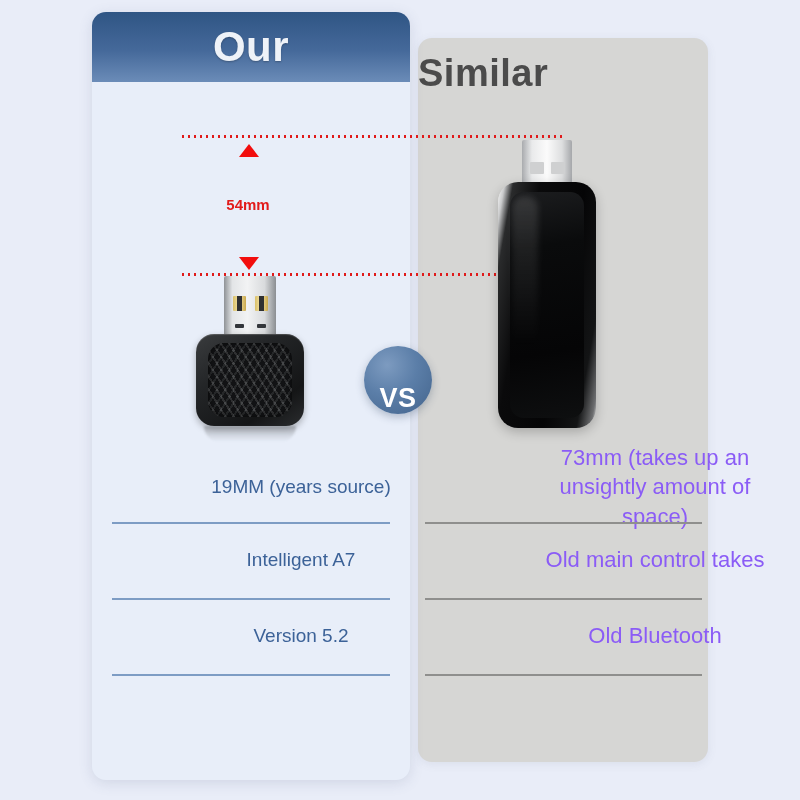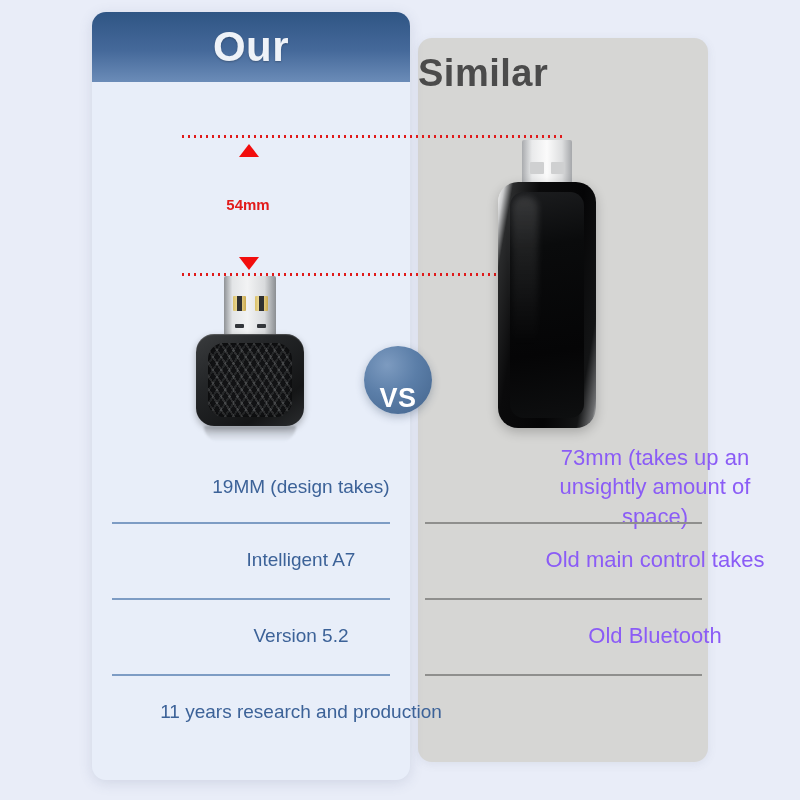--- a/index.html
+++ b/index.html
@@ -224,39 +224,38 @@
     </div>
   </div>
 
   <div class="vs-badge">
     <span class="vs-text">VS</span>
   </div>
 
   <div class="table">
 
     <div class="row r1">
-      <div class="cell left">19MM (design takes)</div>
+      <div class="cell left">19MM (years source)</div>
       <div class="cell right">73mm (takes up an unsightly amount of space)</div>
     </div>
 
     <div class="row r2">
       <div class="divider-left"></div>
       <div class="divider-right"></div>
       <div class="cell left">Intelligent A7</div>
       <div class="cell right">Old main control takes</div>
     </div>
 
     <div class="row r3">
       <div class="divider-left"></div>
       <div class="divider-right"></div>
       <div class="cell left">Version 5.2</div>
       <div class="cell right">Old Bluetooth</div>
     </div>
 
     <div class="row r4">
       <div class="divider-left"></div>
       <div class="divider-right"></div>
-      <div class="cell left">11 years research and production</div>
     </div>
 
   </div>
 
 </div>
 
 </body></html>

